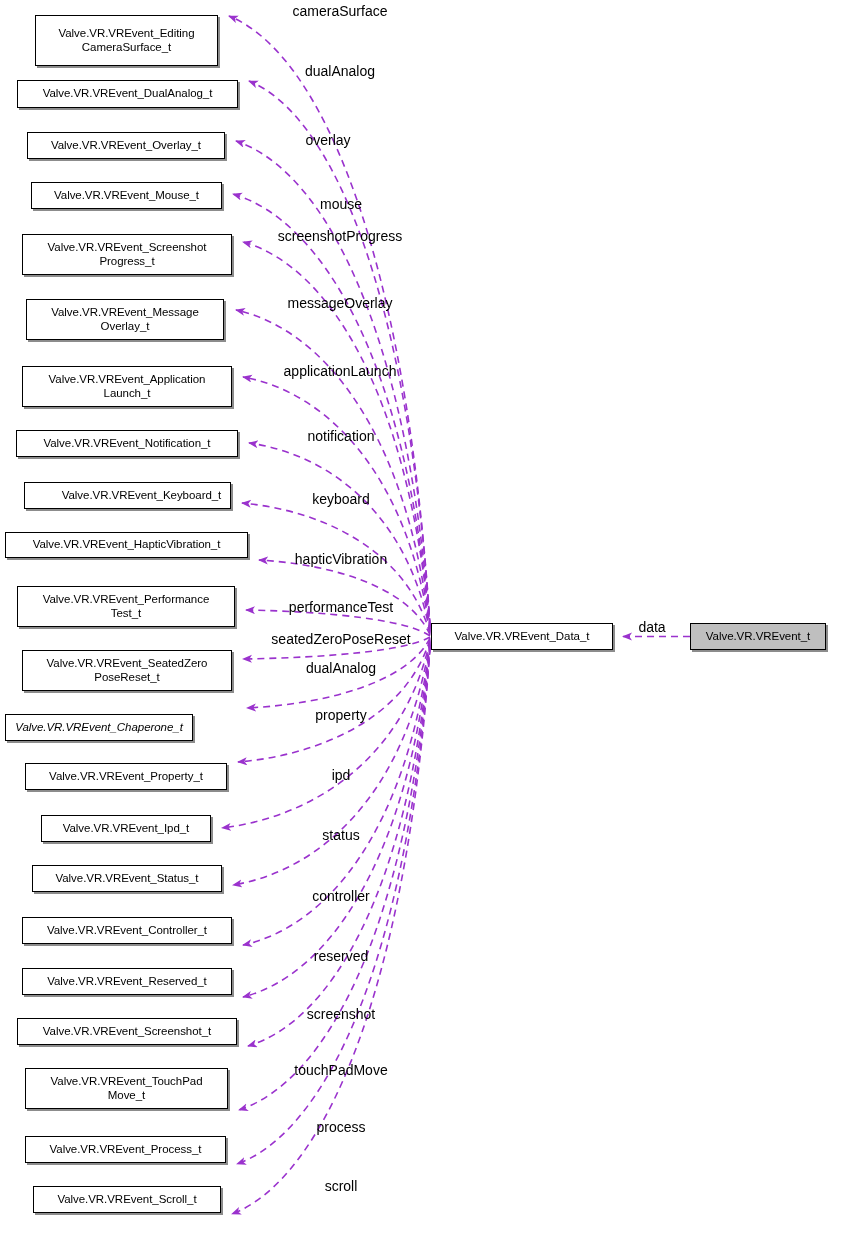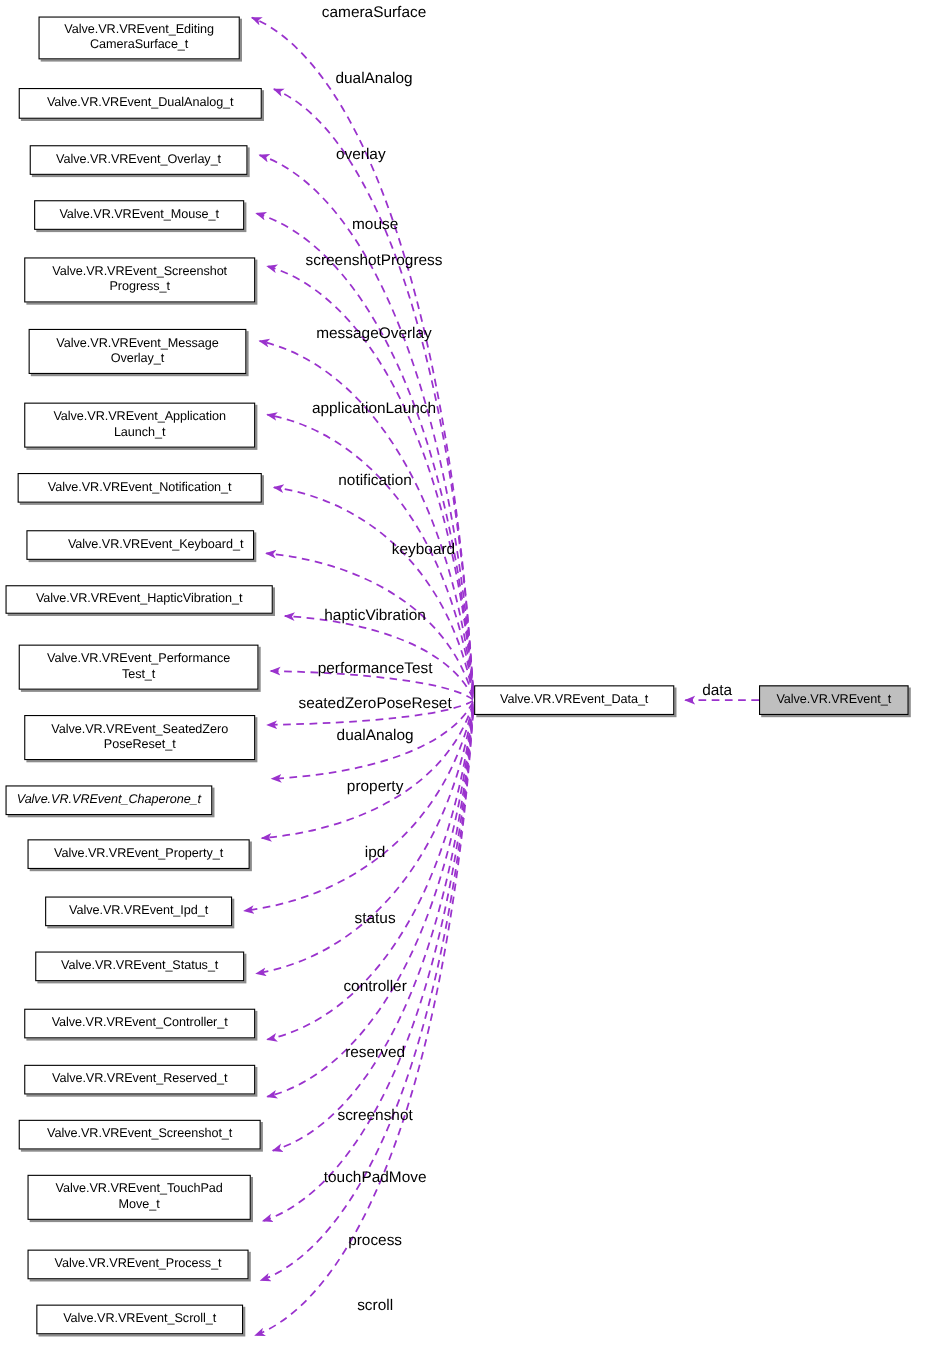--- a/index.html
+++ b/index.html
@@ -90,21 +90,21 @@
         <path d="M 430 644.7142857142857 C 408.16 893.5114285714285, 329.9 1021.9228571428571, 248 1046" fill="none" stroke="#9a32cd" stroke-width="1.6" stroke-dasharray="7,5" marker-end="url(#arrow-open)"></path>
         <path d="M 430 645.8095238095239 C 407.08 933.607619047619, 324.95 1082.1485714285714, 239 1110" fill="none" stroke="#9a32cd" stroke-width="1.6" stroke-dasharray="7,5" marker-end="url(#arrow-open)"></path>
         <path d="M 430 646.9047619047619 C 406.84 967.5038095238095, 323.85 1132.9742857142858, 237 1164" fill="none" stroke="#9a32cd" stroke-width="1.6" stroke-dasharray="7,5" marker-end="url(#arrow-open)"></path>
         <path d="M 430 648 C 406.24 998.9200000000001, 321.1 1180.04, 232 1214" fill="none" stroke="#9a32cd" stroke-width="1.6" stroke-dasharray="7,5" marker-end="url(#arrow-open)"></path>
       </g>
   </svg>
 
   <div id="nodes">
       <div class="node" style="left: 431px; top: 623px; width: 182px; height: 27px;">Valve.VR.VREvent_Data_t</div>
       <div class="node highlight" style="left: 690px; top: 623px; width: 136px; height: 27px;">Valve.VR.VREvent_t</div>
-      <div class="node" style="left: 35px; top: 15px; width: 183px; height: 39px;">Valve.VR.VREvent_Editing
+      <div class="node" style="left: 35px; top: 15px; width: 183px; height: 51px;">Valve.VR.VREvent_Editing
 CameraSurface_t</div>
       <div class="node" style="left: 17px; top: 80px; width: 221px; height: 28px;">Valve.VR.VREvent_DualAnalog_t</div>
       <div class="node" style="left: 27px; top: 132px; width: 198px; height: 27px;">Valve.VR.VREvent_Overlay_t</div>
       <div class="node" style="left: 31px; top: 182px; width: 191px; height: 27px;">Valve.VR.VREvent_Mouse_t</div>
       <div class="node" style="left: 22px; top: 234px; width: 210px; height: 41px;">Valve.VR.VREvent_Screenshot
 Progress_t</div>
       <div class="node" style="left: 26px; top: 299px; width: 198px; height: 41px;">Valve.VR.VREvent_Message
 Overlay_t</div>
       <div class="node" style="left: 22px; top: 366px; width: 210px; height: 41px;">Valve.VR.VREvent_Application
 Launch_t</div>
@@ -130,21 +130,21 @@
   <div id="labels">
       <div class="edge-label" style="left: 652px; top: 627px;">data</div>
       <div class="edge-label" style="left: 340px; top: 11px;">cameraSurface</div>
       <div class="edge-label" style="left: 340px; top: 71px;">dualAnalog</div>
       <div class="edge-label" style="left: 328px; top: 140px;">overlay</div>
       <div class="edge-label" style="left: 341px; top: 188px; margin-top: 16px;">mouse</div>
       <div class="edge-label" style="left: 340px; top: 236px;">screenshotProgress</div>
       <div class="edge-label" style="left: 340px; top: 303px;">messageOverlay</div>
       <div class="edge-label" style="left: 340px; top: 371px;">applicationLaunch</div>
       <div class="edge-label" style="left: 341px; top: 436px;">notification</div>
-      <div class="edge-label" style="left: 341px; top: 499px; margin-left: 44px;">keyboard</div>
+      <div class="edge-label" style="left: 341px; top: 499px;">keyboard</div>
       <div class="edge-label" style="left: 341px; top: 559px;">hapticVibration</div>
       <div class="edge-label" style="left: 341px; top: 607px;">performanceTest</div>
       <div class="edge-label" style="left: 341px; top: 639px;">seatedZeroPoseReset</div>
       <div class="edge-label" style="left: 341px; top: 668px;">dualAnalog</div>
       <div class="edge-label" style="left: 341px; top: 715px;">property</div>
       <div class="edge-label" style="left: 341px; top: 775px;">ipd</div>
       <div class="edge-label" style="left: 341px; top: 835px;">status</div>
       <div class="edge-label" style="left: 341px; top: 896px;">controller</div>
       <div class="edge-label" style="left: 341px; top: 956px;">reserved</div>
       <div class="edge-label" style="left: 341px; top: 1014px;">screenshot</div>

